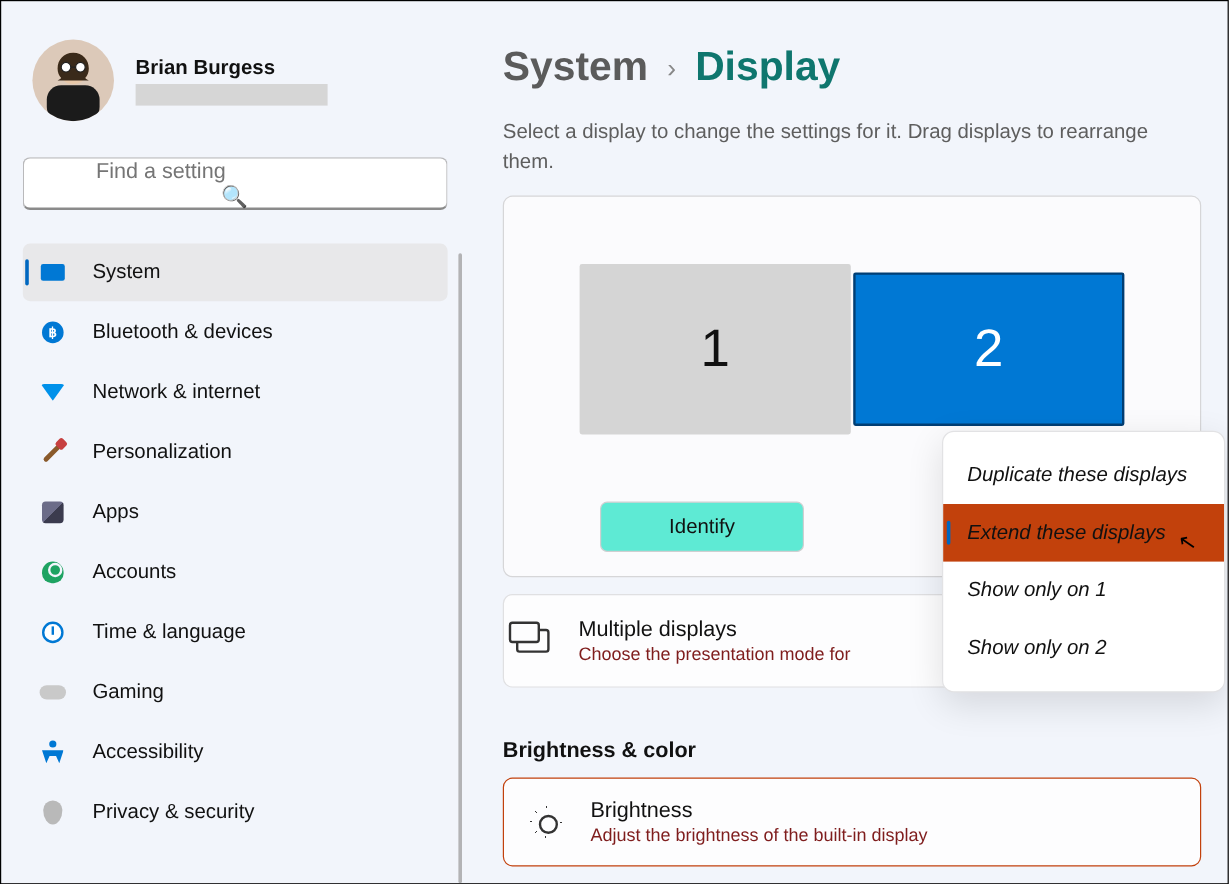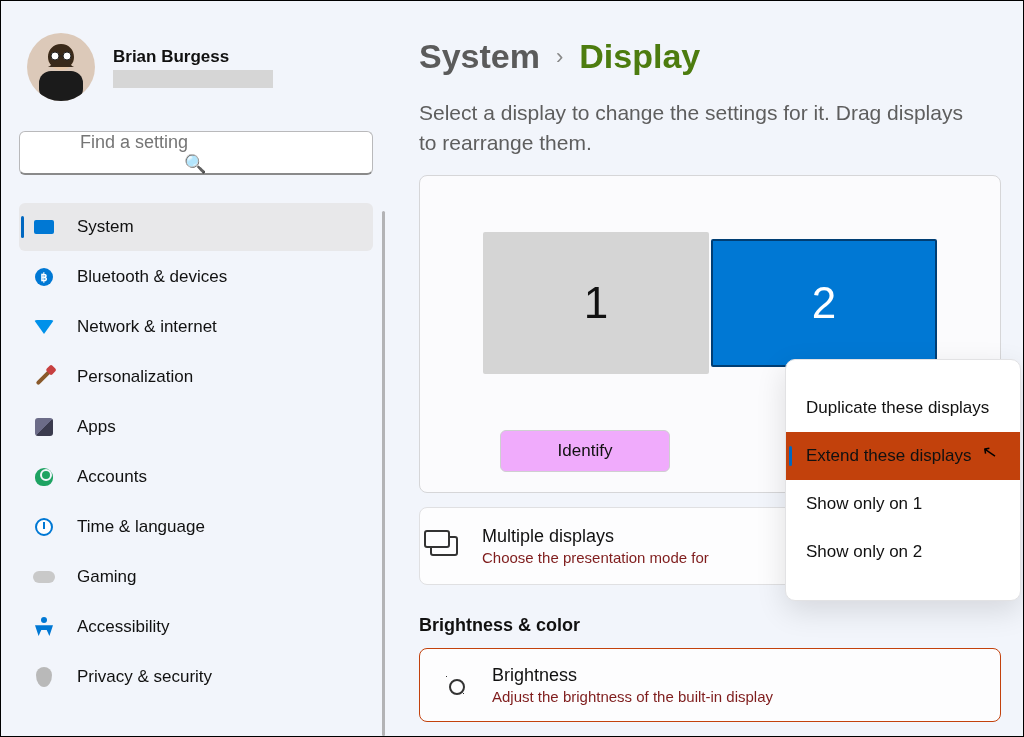--- a/index.html
+++ b/index.html
@@ -44,54 +44,54 @@
   .ic-acc      { width:18px;height:20px;position:relative;}
   .ic-acc::before{content:"";position:absolute;top:0;left:6px;width:6px;height:6px;border-radius:50%;background:#0078d4;}
   .ic-acc::after{content:"";position:absolute;top:7px;left:0;width:18px;height:12px;background:#0078d4;clip-path:polygon(0 10%,100% 10%,80% 100%,65% 50%,35% 50%,20% 100%);}
   .ic-priv     { width:16px;height:20px;background:#b9b9b9;border-radius:50% 50% 50% 50%/40% 40% 60% 60%;}
   
   
   .main { flex:1; padding: 36px 22px 0 28px; overflow:hidden; position:relative; }
   .crumb { display:flex; align-items:center; gap:16px; font-size:34px; margin-bottom:22px; }
   .crumb-parent { color:#5b5b5b; font-weight:600; }
   .crumb-sep { color:#888; font-size:22px; }
-  .crumb-current { font-weight:700; color:#4d7c0f; }
-  .desc { font-size:21px; color:#5e5e5e; line-height:1.45; margin-bottom:16px; max-width:96%; }
+  .crumb-current { font-weight:700; color:#0f766e; }
+  .desc { font-size:17px; color:#5e5e5e; line-height:1.45; margin-bottom:16px; max-width:96%; }
   
   .arrange { border:1px solid #d6d6d8; background:#fbfbfd; border-radius:8px;
              padding: 56px 0 20px 0; display:flex; flex-direction:column; align-items:center; position:relative;}
   .monitors { display:flex; align-items:center; }
   .mon { display:flex; align-items:center; justify-content:center; font-size:44px; }
   .mon1 { width:226px; height:142px; background:#d5d5d5; color:#111; border-radius:2px;}
   .mon2 { width:226px; height:128px; background:#0078d4; color:#fff; border:2px solid #003e74; border-radius:2px; margin-left:2px;}
   .arrange-bottom { margin-top:56px; display:flex; gap:18px; justify-content:center; position:relative; }
-  .identify-btn { width:170px; height:42px; border:1px solid #cfcfd1; background:#f0abfc;
+  .identify-btn { width:170px; height:42px; border:1px solid #cfcfd1; background:#5eead4;
                   border-radius:6px; font-size:17px; color:#111; cursor:pointer; }
   .dropdown-host { width:232px; height:42px; } 
   
   .dropdown { position:absolute; top:358px; right:2px; width:236px; background:#fff;
               border:1px solid #e2e2e4; border-radius:10px; box-shadow:0 10px 30px rgba(0,0,0,.12);
-              padding:24px 0; z-index:5; }
+              padding:12px 0; z-index:5;font-style:italic; }
   .dd-item { height:48px; display:flex; align-items:center; padding:0 20px; font-size:17px;
              color:#111; cursor:pointer; position:relative;}
   .dd-item.sel::before { content:""; position:absolute; left:3px; top:14px; bottom:14px;
                          width:3px; background:#0067c0; border-radius:2px;}
   .dd-item.sel { background:#c2410c; }
   .cursor { position:absolute; right:26px; top:440px; z-index:6; font-size:18px; color:#000;
             transform:rotate(-10deg);}
   
   .card { margin-top:14px; border:1px solid #e0e0e2; background:#fdfdfe; border-radius:8px;
           padding:18px 10px; display:flex; align-items:center; gap:24px; }
   .card-ic { width:28px; height:20px; position:relative; }
   .card-ic::before{content:"";position:absolute;inset:0;border:2px solid #333;border-radius:3px;}
   .card-ic::after{content:"";position:absolute;left:-6px;top:-6px;right:8px;bottom:8px;border:2px solid #333;border-radius:3px;background:#fdfdfe;}
   .card-text h3 { font-size:18px; font-weight:500; color:#111;}
   .card-text p { font-size:15px; color:#7f1d1d; margin-top:2px;}
   
-  .section-h { margin-top:30px; font-size:18px; font-weight:600; color:#111; }
+  .section-h { margin-top:42px; font-size:18px; font-weight:600; color:#111; }
   .card2 { margin-top:12px; border:1px solid #c2410c; background:#fdfdfe; border-radius:8px;
            padding:16px 22px; display:flex; align-items:center; gap:24px; }
   .sun { width:26px;height:26px;position:relative;}
   .sun::before{content:"";position:absolute;top:7px;left:7px;width:12px;height:12px;border:2px solid #333;border-radius:50%;}
   .sun::after{content:"";position:absolute;inset:-2px;background:
     radial-gradient(circle,transparent 10px,transparent 10px),
     repeating-conic-gradient(#333 0 2deg, transparent 2deg 45deg);
     -webkit-mask:radial-gradient(circle,transparent 11px,#000 11px,#000 13px,transparent 13px);}
 </style>
 </head>

